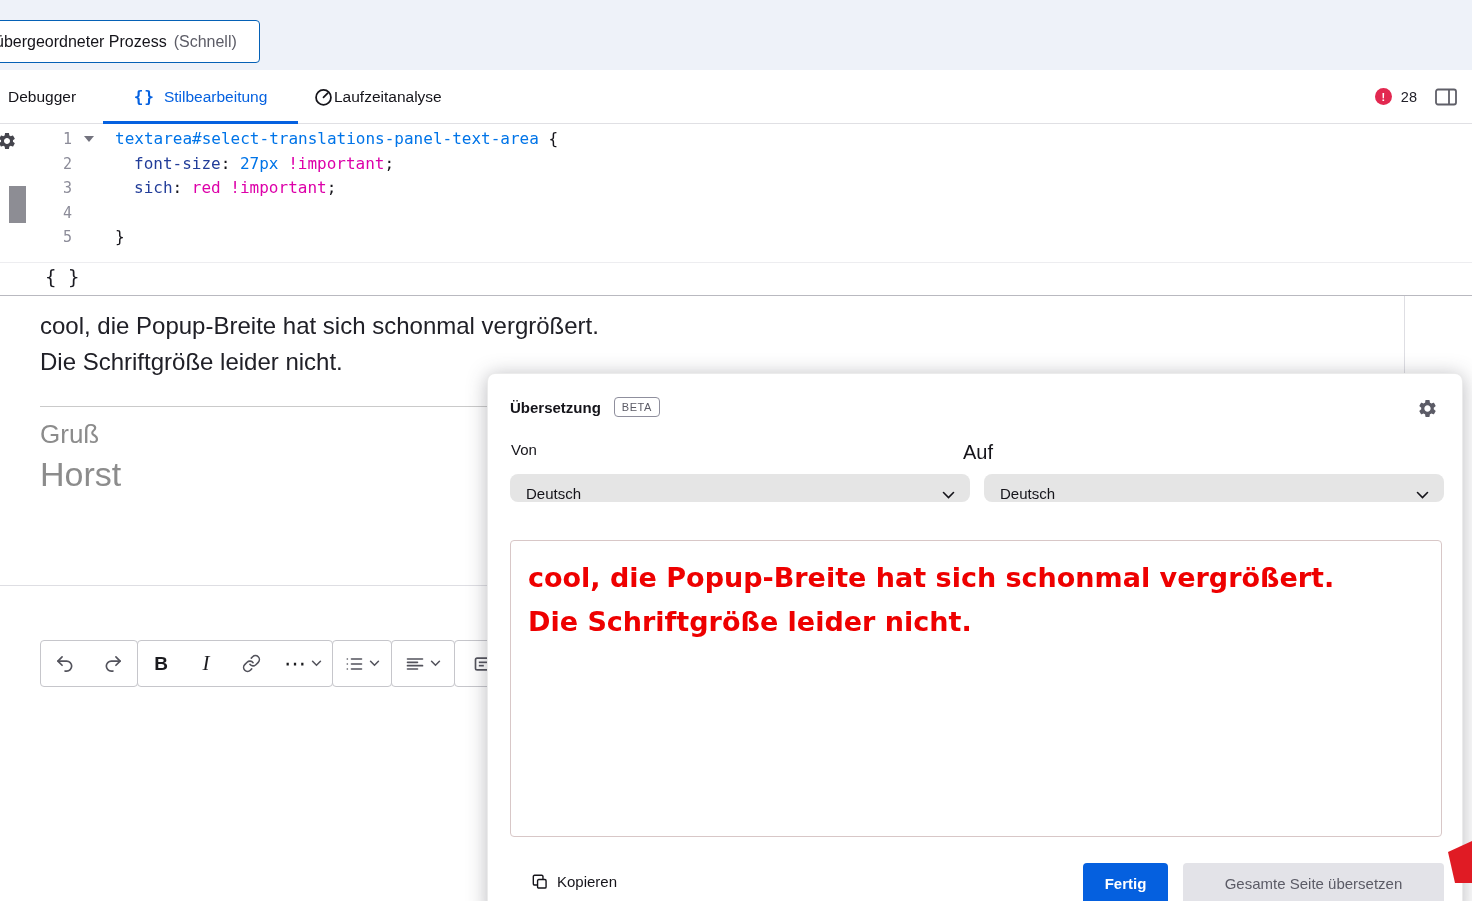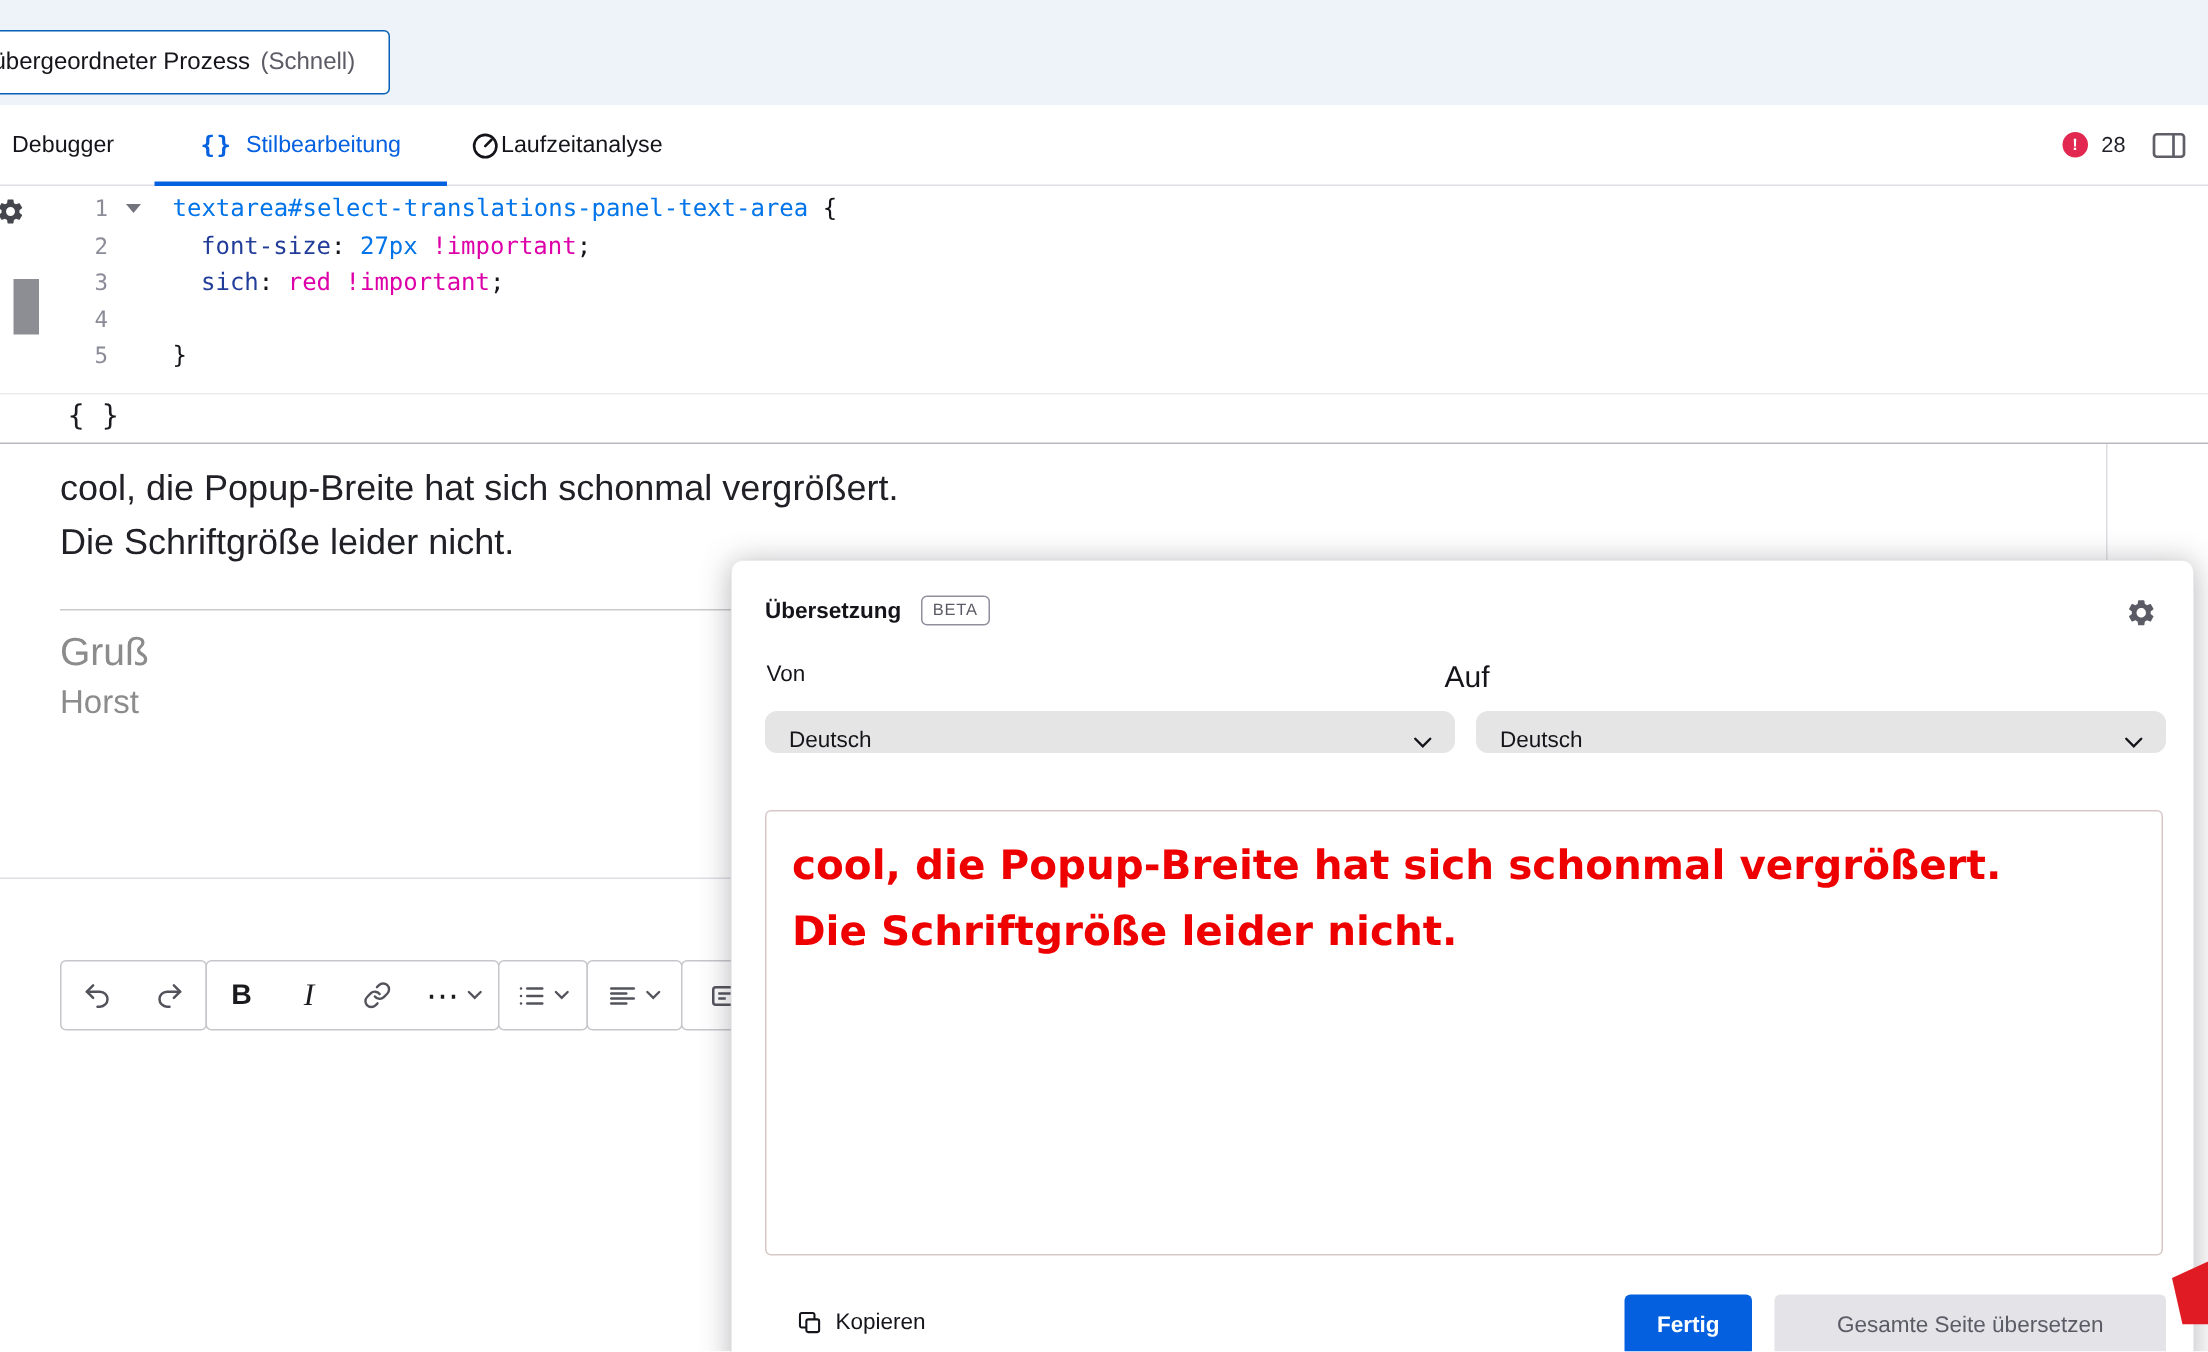--- a/index.html
+++ b/index.html
@@ -45,21 +45,21 @@
   .tk-plain { color:#15141a; }
   .editor-footer { position:absolute; left:0; top:262px; width:1472px; height:33px; background:#fff; border-top:1px solid #ededf0; }
   .footer-braces { position:absolute; left:45px; top:3px; font-family:"DejaVu Sans Mono", monospace; font-size:19px; color:#1b1b22; }
   .devtools-divider { position:absolute; left:0; top:295px; width:1472px; height:1px; background:#b9b9c0; }
 
   
   .msg-line1 { position:absolute; left:40px; top:312px; font-size:24px; color:#202027; }
   .msg-line2 { position:absolute; left:40px; top:348px; font-size:24px; color:#202027; }
   .msg-hr { position:absolute; left:40px; top:406px; width:1364px; height:1px; background:#cacaca; }
   .sig1 { position:absolute; left:40px; top:419px; font-size:26px; color:#8c8c8c; }
-  .sig2 { position:absolute; left:40px; top:455px; font-size:22px; color:#8c8c8c; }
+  .sig2 { position:absolute; left:40px; top:455px; font-size:34px; color:#8c8c8c; }
   .card-right-border { position:absolute; left:1404px; top:296px; width:1px; height:290px; background:#dedee3; }
   .card-bottom-border { position:absolute; left:0; top:585px; width:1405px; height:1px; background:#dedee3; }
 
   
   .rt-toolbar { position:absolute; left:40px; top:640px; height:47px; display:flex; z-index:1; }
   .tb-group { display:flex; border:1px solid #c6c6cb; border-radius:4px; background:#fff; }
   .tb-group + .tb-group { margin-left:-1px; }
   .tb-btn { display:flex; align-items:center; justify-content:center; gap:5px; color:#53535c; height:100%; }
   .w48 { width:48px; } .w46 { width:46px; } .w44 { width:44px; } .w58 { width:58px; } .w62 { width:62px; } .w56 { width:56px; }
   .tb-bold { font-weight:700; font-size:19px; color:#1b1b1f; }

